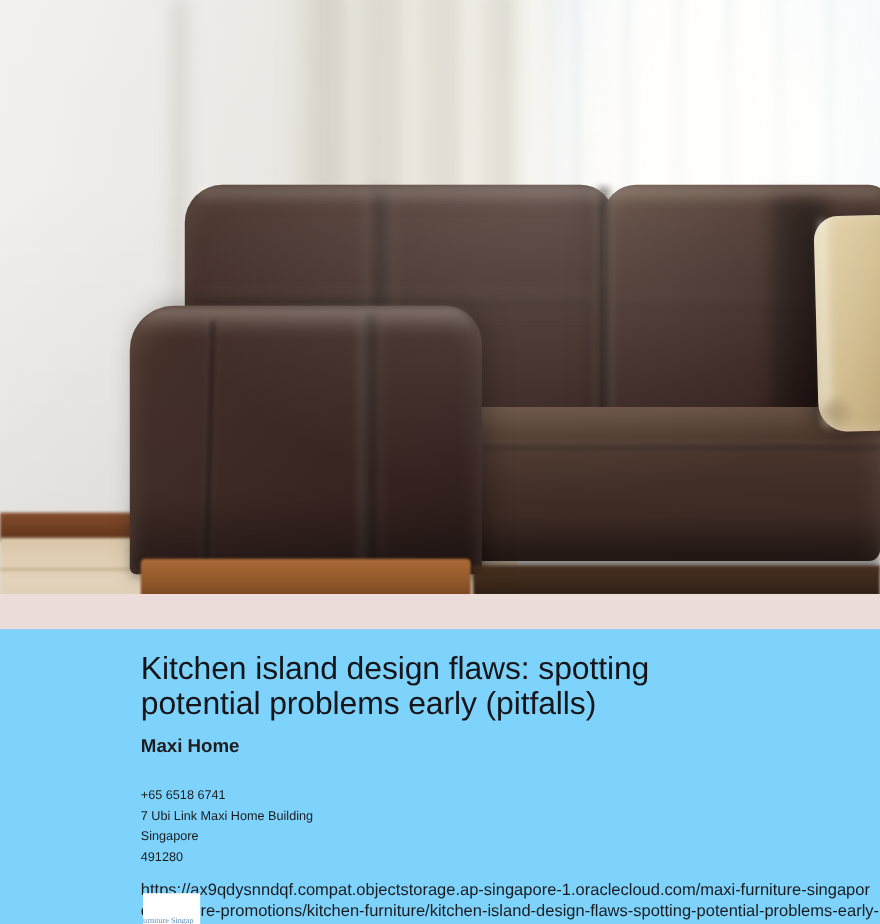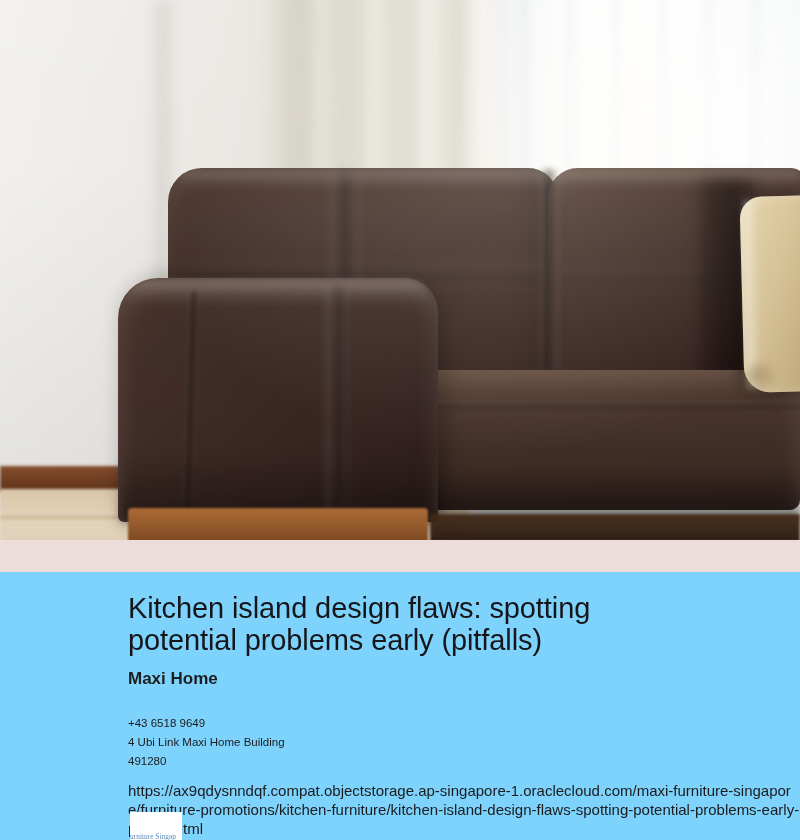--- a/index.html
+++ b/index.html
@@ -682,22 +682,23 @@
   </div>
 
   <div class="panel">
     <div class="panel-inner">
 
       <h1 class="title">Kitchen island design flaws: spotting potential problems early (pitfalls)</h1>
 
       <p class="brand">Maxi Home</p>
 
       <ul class="contact">
-        <li>+43 6518 9649</li>
-        <li>4 Ubi Link Maxi Home Building</li>
+        <li>+65 6518 6741</li>
+        <li>7 Ubi Link Maxi Home Building</li>
+        <li>Singapore</li>
         <li>491280</li>
       </ul>
 
       <div class="url">https://ax9qdysnndqf.compat.objectstorage.ap-singapore-1.oraclecloud.com/maxi-furniture-singapore/furniture-promotions/kitchen-furniture/kitchen-island-design-flaws-spotting-potential-problems-early-pitfalls.html</div>
     </div>
   </div>
 
   <div class="mini-card">
     <div class="mini-card-text">Furniture Singap</div>
   </div>

